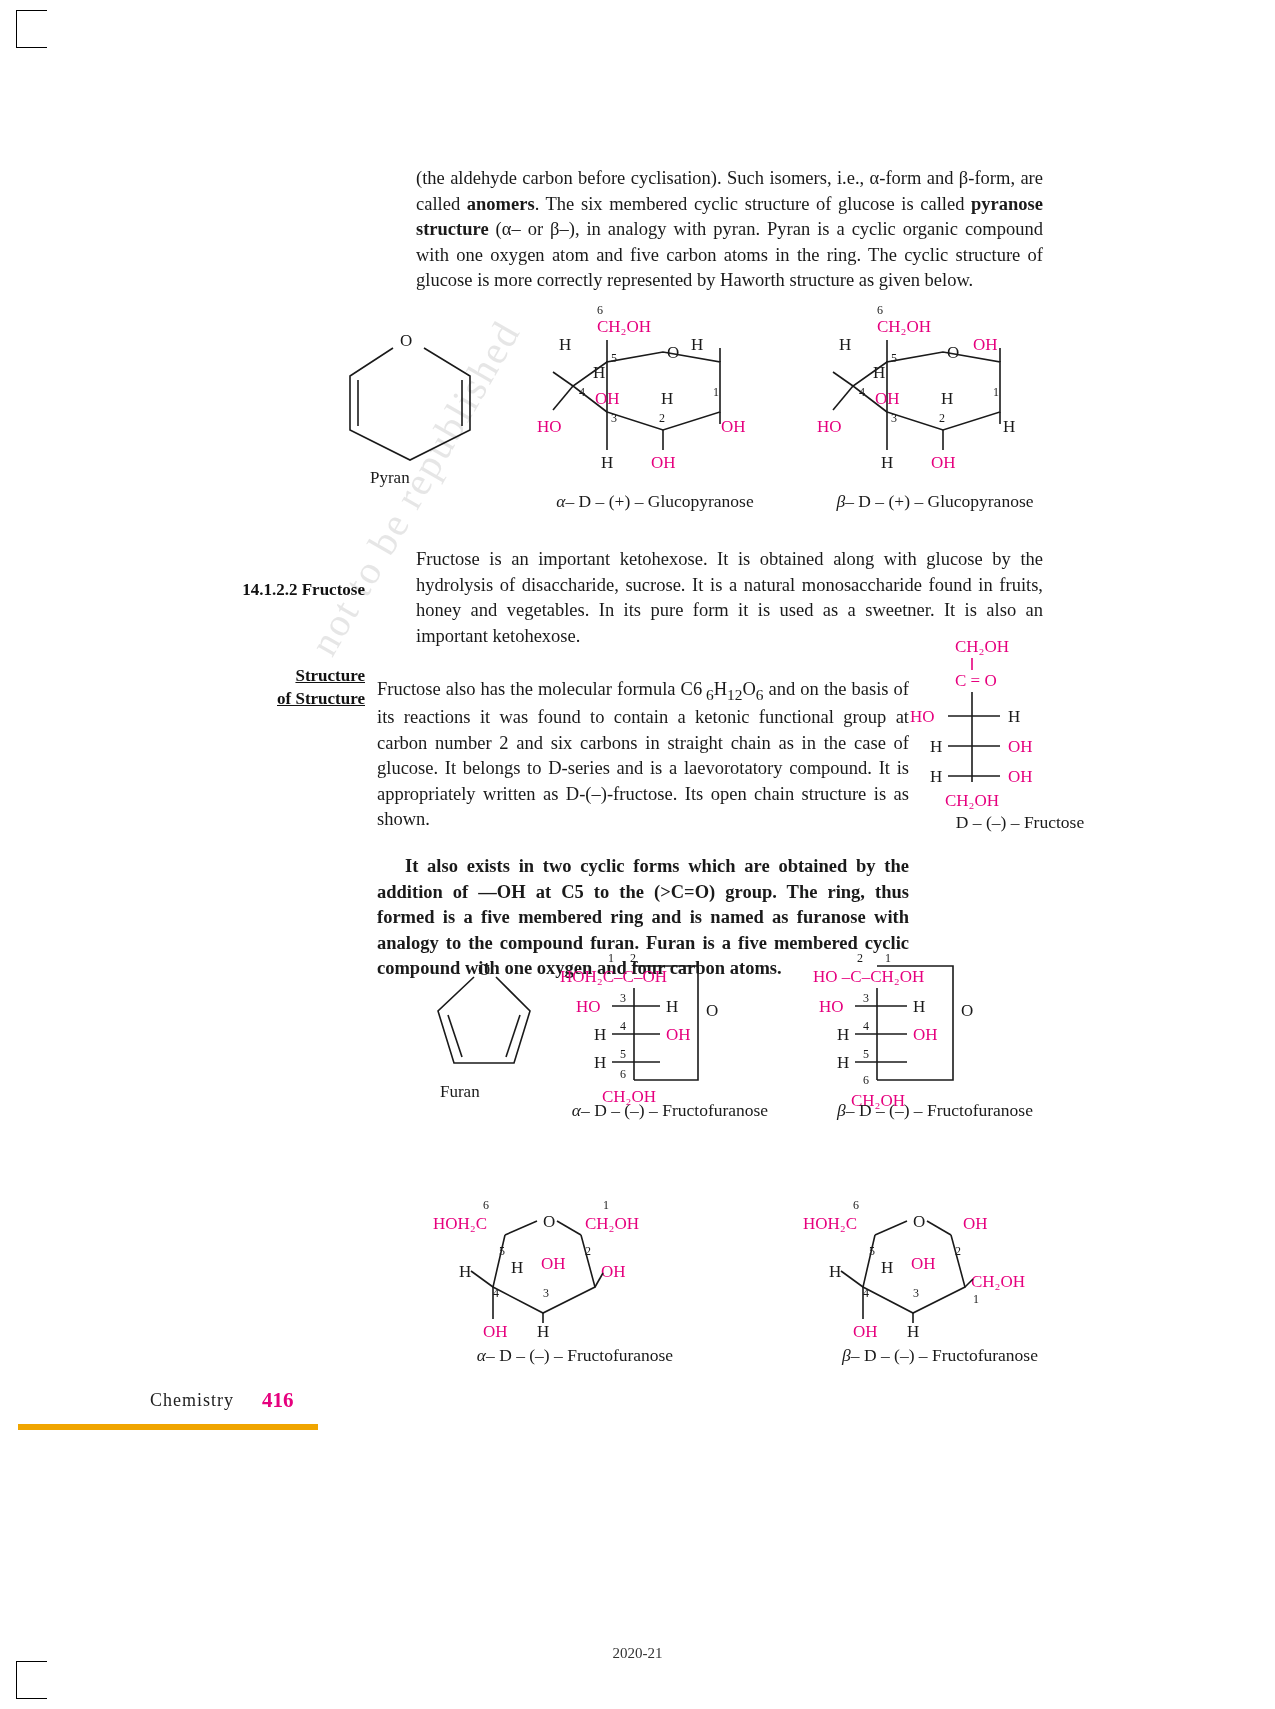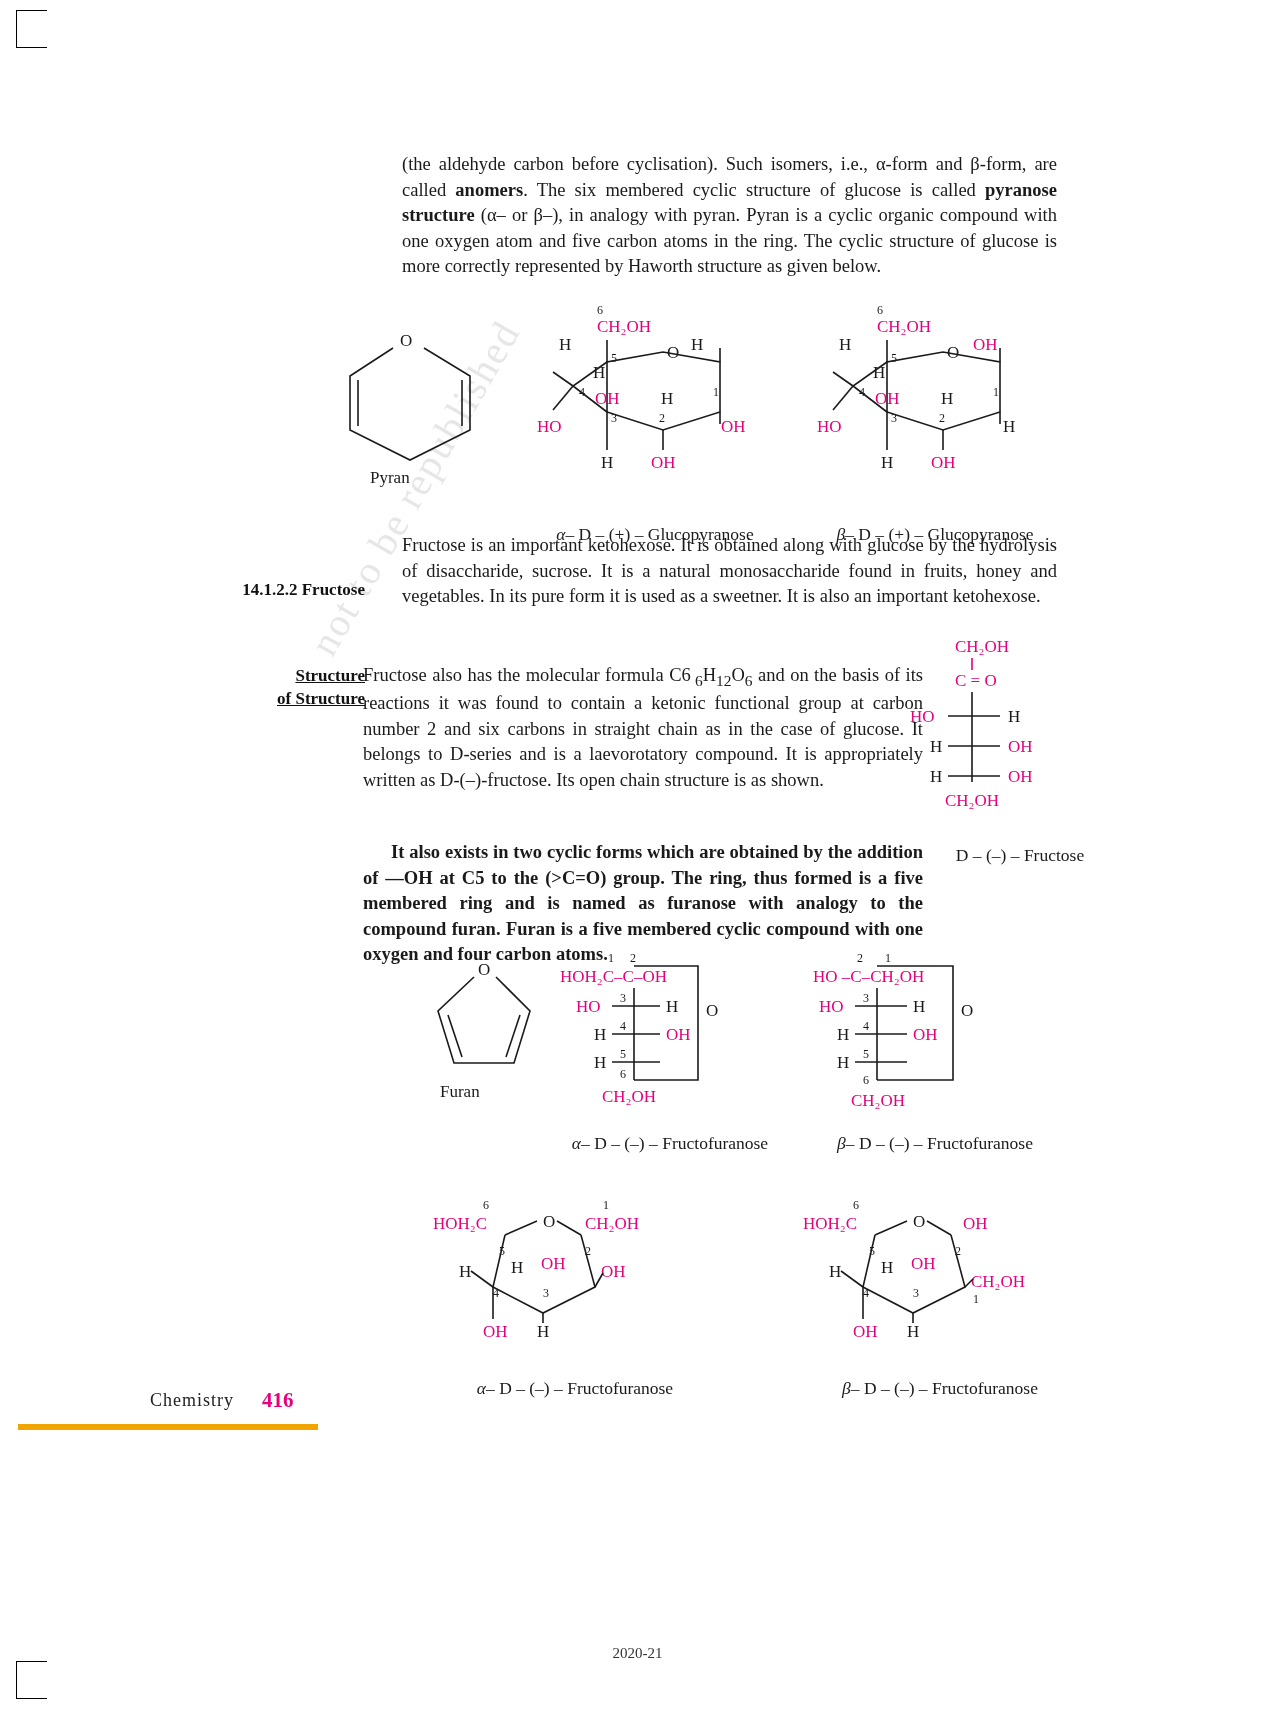--- a/index.html
+++ b/index.html
@@ -30,37 +30,36 @@
   .crop-bl { left: 16px; bottom: 10px; border-right: none; }
 
   .body-col {
     position: absolute;
     left: 402px;
     width: 655px;
     text-align: justify;
     font-size: 18.5px;
     line-height: 1.38;
   }
-  .body-col p { margin: 0; }
+  .body-col p { margin: 14px; }
   .indent { text-indent: 28px; }
   b, .bold { font-weight: bold; }
 
   .side-label {
     position: absolute;
     font-weight: bold;
     font-size: 17px;
     line-height: 1.35;
     text-align: right;
     color: #111;
   }
   .fig-caption {
     font-size: 17.5px;
     text-align: center;
     white-space: nowrap;
-    margin-top: 33px;
   }
 
   
   .watermark {
     position: absolute;
     left: 300px;
     top: 640px;
     transform: rotate(-60deg);
     transform-origin: left top;
     font-size: 40px;

